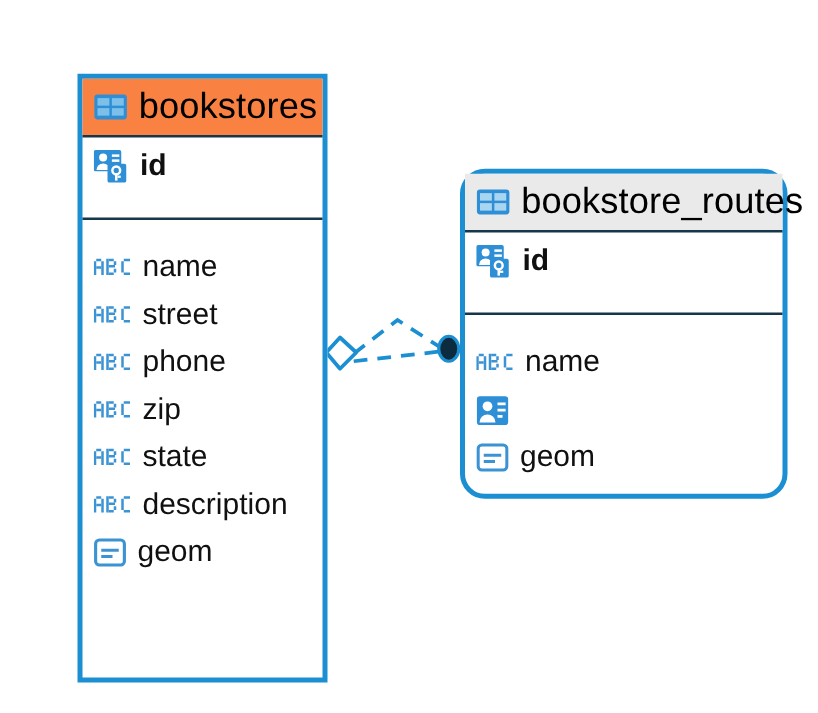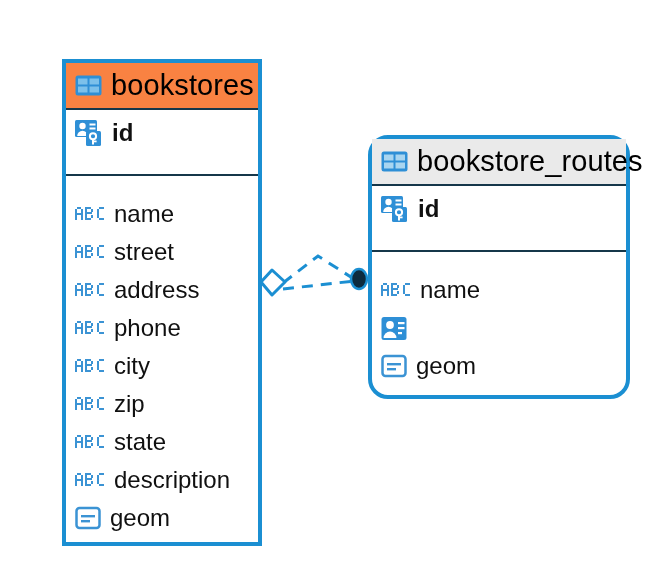--- a/index.html
+++ b/index.html
@@ -186,40 +186,20 @@
             <rect x="16" y="9" width="2" height="3"></rect>
               <rect x="12" y="12" width="4" height="2"></rect>
             <rect x="22" y="3" width="2" height="9"></rect>
               <rect x="24" y="1" width="5" height="2"></rect>
             <rect x="24" y="12" width="5" height="2"></rect>
           </g>
         </svg>
         <span class="field-label">street</span>
       </div>
 
-      <div class="field">
-        <svg class="icon-abc" viewBox="0 0 30 16" xmlns="http://www.w3.org/2000/svg">
-          <g fill="#3b93d4">
-            <rect x="0" y="3" width="2" height="11"></rect>
-              <rect x="2" y="1" width="4" height="2"></rect>
-            <rect x="6" y="3" width="2" height="11"></rect>
-              <rect x="2" y="7" width="4" height="2"></rect>
-            <rect x="10" y="1" width="2" height="13"></rect>
-              <rect x="12" y="1" width="4" height="2"></rect>
-            <rect x="16" y="3" width="2" height="3"></rect>
-              <rect x="12" y="6" width="5" height="2"></rect>
-            <rect x="16" y="9" width="2" height="3"></rect>
-              <rect x="12" y="12" width="4" height="2"></rect>
-            <rect x="22" y="3" width="2" height="9"></rect>
-              <rect x="24" y="1" width="5" height="2"></rect>
-            <rect x="24" y="12" width="5" height="2"></rect>
-          </g>
-        </svg>
-        <span class="field-label">address</span>
-      </div>
 
       <div class="field">
         <svg class="icon-abc" viewBox="0 0 30 16" xmlns="http://www.w3.org/2000/svg">
           <g fill="#3b93d4">
             <rect x="0" y="3" width="2" height="11"></rect>
               <rect x="2" y="1" width="4" height="2"></rect>
             <rect x="6" y="3" width="2" height="11"></rect>
               <rect x="2" y="7" width="4" height="2"></rect>
             <rect x="10" y="1" width="2" height="13"></rect>
               <rect x="12" y="1" width="4" height="2"></rect>
@@ -228,40 +208,20 @@
             <rect x="16" y="9" width="2" height="3"></rect>
               <rect x="12" y="12" width="4" height="2"></rect>
             <rect x="22" y="3" width="2" height="9"></rect>
               <rect x="24" y="1" width="5" height="2"></rect>
             <rect x="24" y="12" width="5" height="2"></rect>
           </g>
         </svg>
         <span class="field-label">phone</span>
       </div>
 
-      <div class="field">
-        <svg class="icon-abc" viewBox="0 0 30 16" xmlns="http://www.w3.org/2000/svg">
-          <g fill="#3b93d4">
-            <rect x="0" y="3" width="2" height="11"></rect>
-              <rect x="2" y="1" width="4" height="2"></rect>
-            <rect x="6" y="3" width="2" height="11"></rect>
-              <rect x="2" y="7" width="4" height="2"></rect>
-            <rect x="10" y="1" width="2" height="13"></rect>
-              <rect x="12" y="1" width="4" height="2"></rect>
-            <rect x="16" y="3" width="2" height="3"></rect>
-              <rect x="12" y="6" width="5" height="2"></rect>
-            <rect x="16" y="9" width="2" height="3"></rect>
-              <rect x="12" y="12" width="4" height="2"></rect>
-            <rect x="22" y="3" width="2" height="9"></rect>
-              <rect x="24" y="1" width="5" height="2"></rect>
-            <rect x="24" y="12" width="5" height="2"></rect>
-          </g>
-        </svg>
-        <span class="field-label">city</span>
-      </div>
 
       <div class="field">
         <svg class="icon-abc" viewBox="0 0 30 16" xmlns="http://www.w3.org/2000/svg">
           <g fill="#3b93d4">
             <rect x="0" y="3" width="2" height="11"></rect>
               <rect x="2" y="1" width="4" height="2"></rect>
             <rect x="6" y="3" width="2" height="11"></rect>
               <rect x="2" y="7" width="4" height="2"></rect>
             <rect x="10" y="1" width="2" height="13"></rect>
               <rect x="12" y="1" width="4" height="2"></rect>

